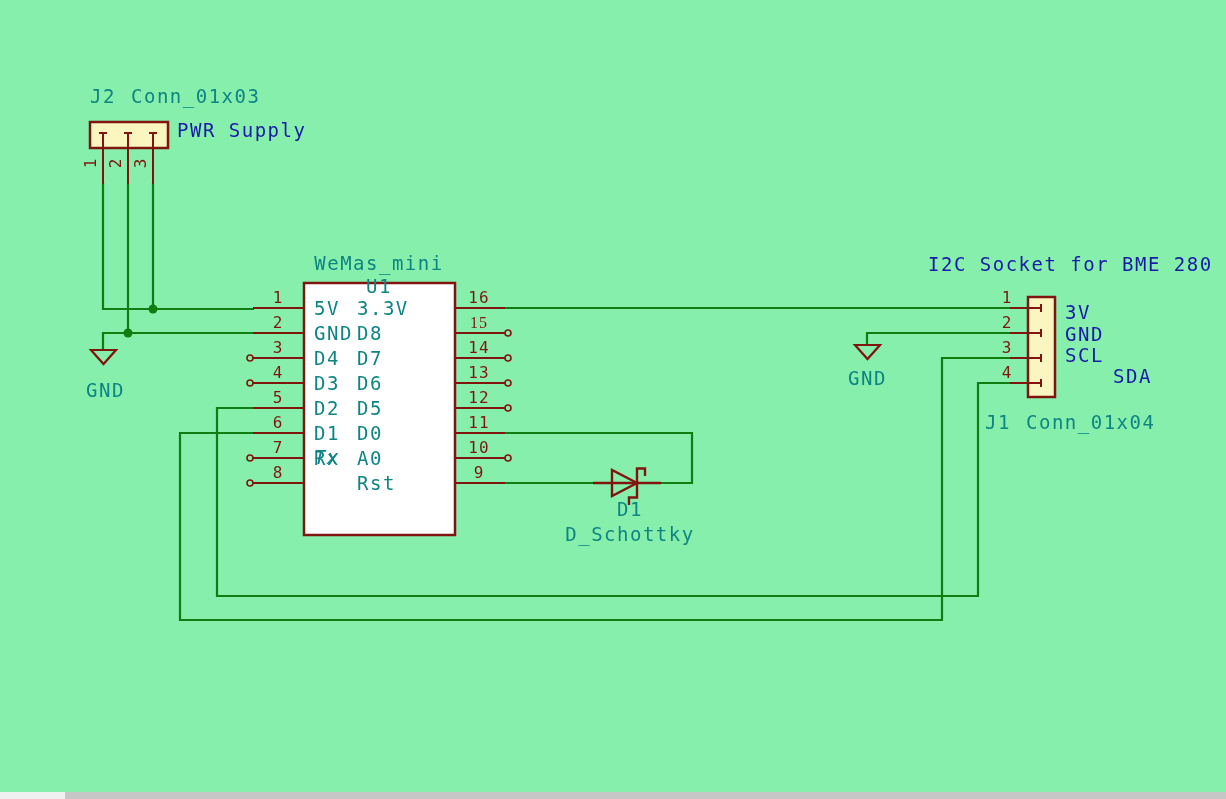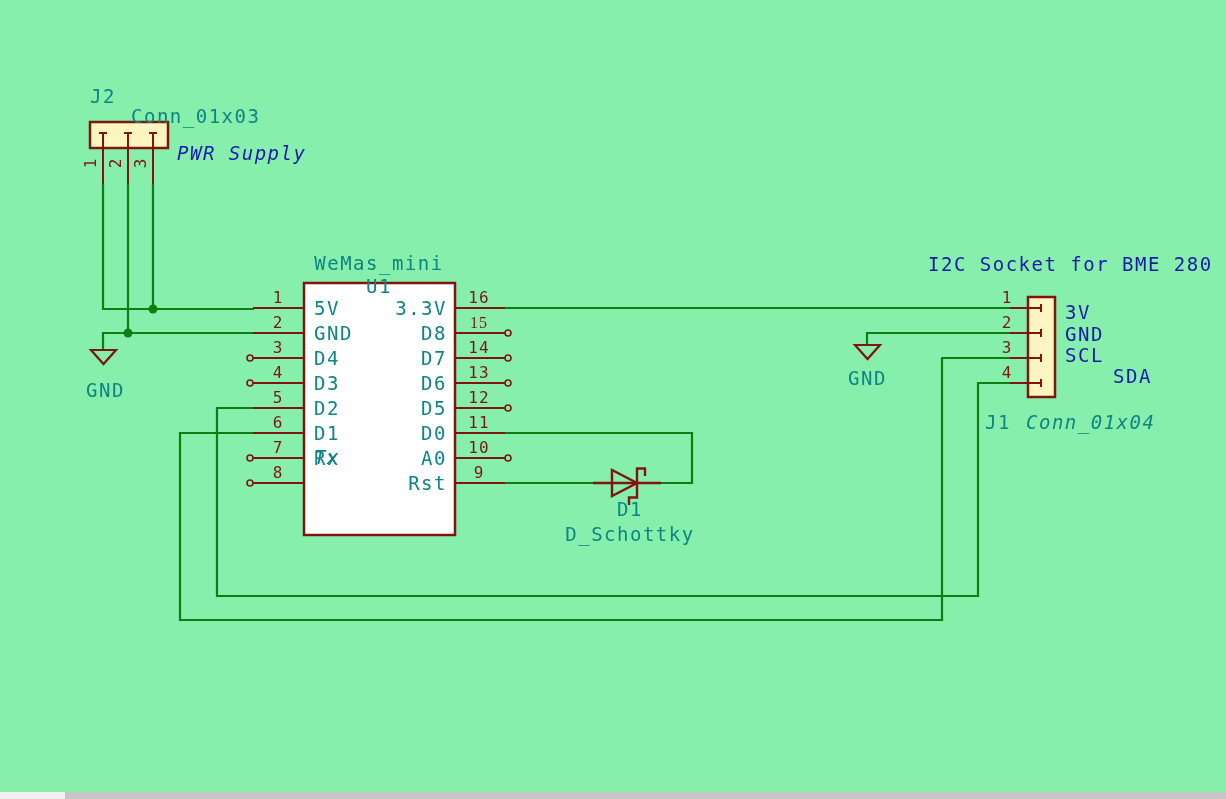--- a/index.html
+++ b/index.html
@@ -9,21 +9,21 @@
     overflow:hidden;
   }
   svg.layer{position:absolute;left:0;top:0;}
   .lbl{position:absolute;line-height:1;white-space:pre;}
   .teal{color:#0e8484;}
   .blue{color:#1a1aa8;}
   .red{color:#801510;}
   .big{font-size:19px;letter-spacing:1.5px;}
   .pn{font-size:16px;letter-spacing:1px;}
   .ctr{text-align:center;}
-  .rgt{text-align:right;}
+  .rgt{text-align:left;}
   .rot{transform:rotate(-90deg);transform-origin:center center;}
   .scroll-track{position:absolute;left:0;top:792px;width:1226px;height:7px;background:#f0f0f0;}
   .scroll-thumb{position:absolute;left:65px;top:0;width:1161px;height:7px;background:#c6c6c6;}
 </style>
 </head>
 <body>
 
 <div class="canvas">
 
   <svg class="layer" width="1226" height="799" viewBox="0 0 1226 799">
@@ -125,22 +125,22 @@
     </g>
 
     <g>
       <line x1="593" y1="483" x2="661" y2="483" stroke="#801510" stroke-width="2.4"></line>
       <path d="M612,470 L612,496 L637,483 Z" fill="none" stroke="#801510" stroke-width="2.4"></path>
       <path d="M645,476 L645,468.5 L637,468.5 L637,497.5 L629,497.5 L629,505" fill="none" stroke="#801510" stroke-width="2.4"></path>
     </g>
   </svg>
 
   <div class="lbl teal big" style="left:90px;top:87px;">J2</div>
-  <div class="lbl teal big" style="left:131px;top:87px;margin-top:20px;">Conn_01x03</div>
-  <div class="lbl blue big" style="left:177px;top:144px;font-style:italic;">PWR Supply</div>
+  <div class="lbl teal big" style="left:131px;top:87px;">Conn_01x03</div>
+  <div class="lbl blue big" style="left:177px;top:121px;">PWR Supply</div>
   <div class="lbl red pn rot ctr" style="left:78px;top:155px;width:26px;">1</div>
   <div class="lbl red pn rot ctr" style="left:103px;top:155px;width:26px;">2</div>
   <div class="lbl red pn rot ctr" style="left:128px;top:155px;width:26px;">3</div>
 
   <div class="lbl teal big ctr" style="left:329px;top:229px;width:100px;margin-top:48px;">U1</div>
   <div class="lbl teal big ctr" style="left:294px;top:254px;width:170px;">WeMas_mini</div>
 
   <div class="lbl red pn ctr" style="left:256px;top:290px;width:44px;">1</div>
   <div class="lbl red pn ctr" style="left:256px;top:315px;width:44px;">2</div>
   <div class="lbl red pn ctr" style="left:256px;top:340px;width:44px;">3</div>
@@ -180,21 +180,21 @@
   <div class="lbl blue big" style="left:928px;top:255px;">I2C Socket for BME 280</div>
   <div class="lbl red pn ctr" style="left:987px;top:290px;width:40px;">1</div>
   <div class="lbl red pn ctr" style="left:987px;top:315px;width:40px;">2</div>
   <div class="lbl red pn ctr" style="left:987px;top:340px;width:40px;">3</div>
   <div class="lbl red pn ctr" style="left:987px;top:365px;width:40px;">4</div>
   <div class="lbl blue big" style="left:1065px;top:303px;">3V</div>
   <div class="lbl blue big" style="left:1065px;top:325px;">GND</div>
   <div class="lbl blue big" style="left:1065px;top:346px;">SCL</div>
   <div class="lbl blue big" style="left:1065px;top:367px;margin-left:48px;">SDA</div>
   <div class="lbl teal big" style="left:985px;top:413px;">J1</div>
-  <div class="lbl teal big" style="left:1026px;top:413px;font-style:italic;">Conn_01x04</div>
+  <div class="lbl teal big" style="left:1026px;top:413px;">Conn_01x04</div>
 
   <div class="lbl teal big" style="left:86px;top:381px;">GND</div>
   <div class="lbl teal big" style="left:848px;top:369px;">GND</div>
 
   <div class="lbl teal big ctr" style="left:602px;top:500px;width:56px;">D1</div>
   <div class="lbl teal big ctr" style="left:560px;top:525px;width:140px;">D_Schottky</div>
 
   <div class="scroll-track">
     <div class="scroll-thumb"></div>
   </div>

